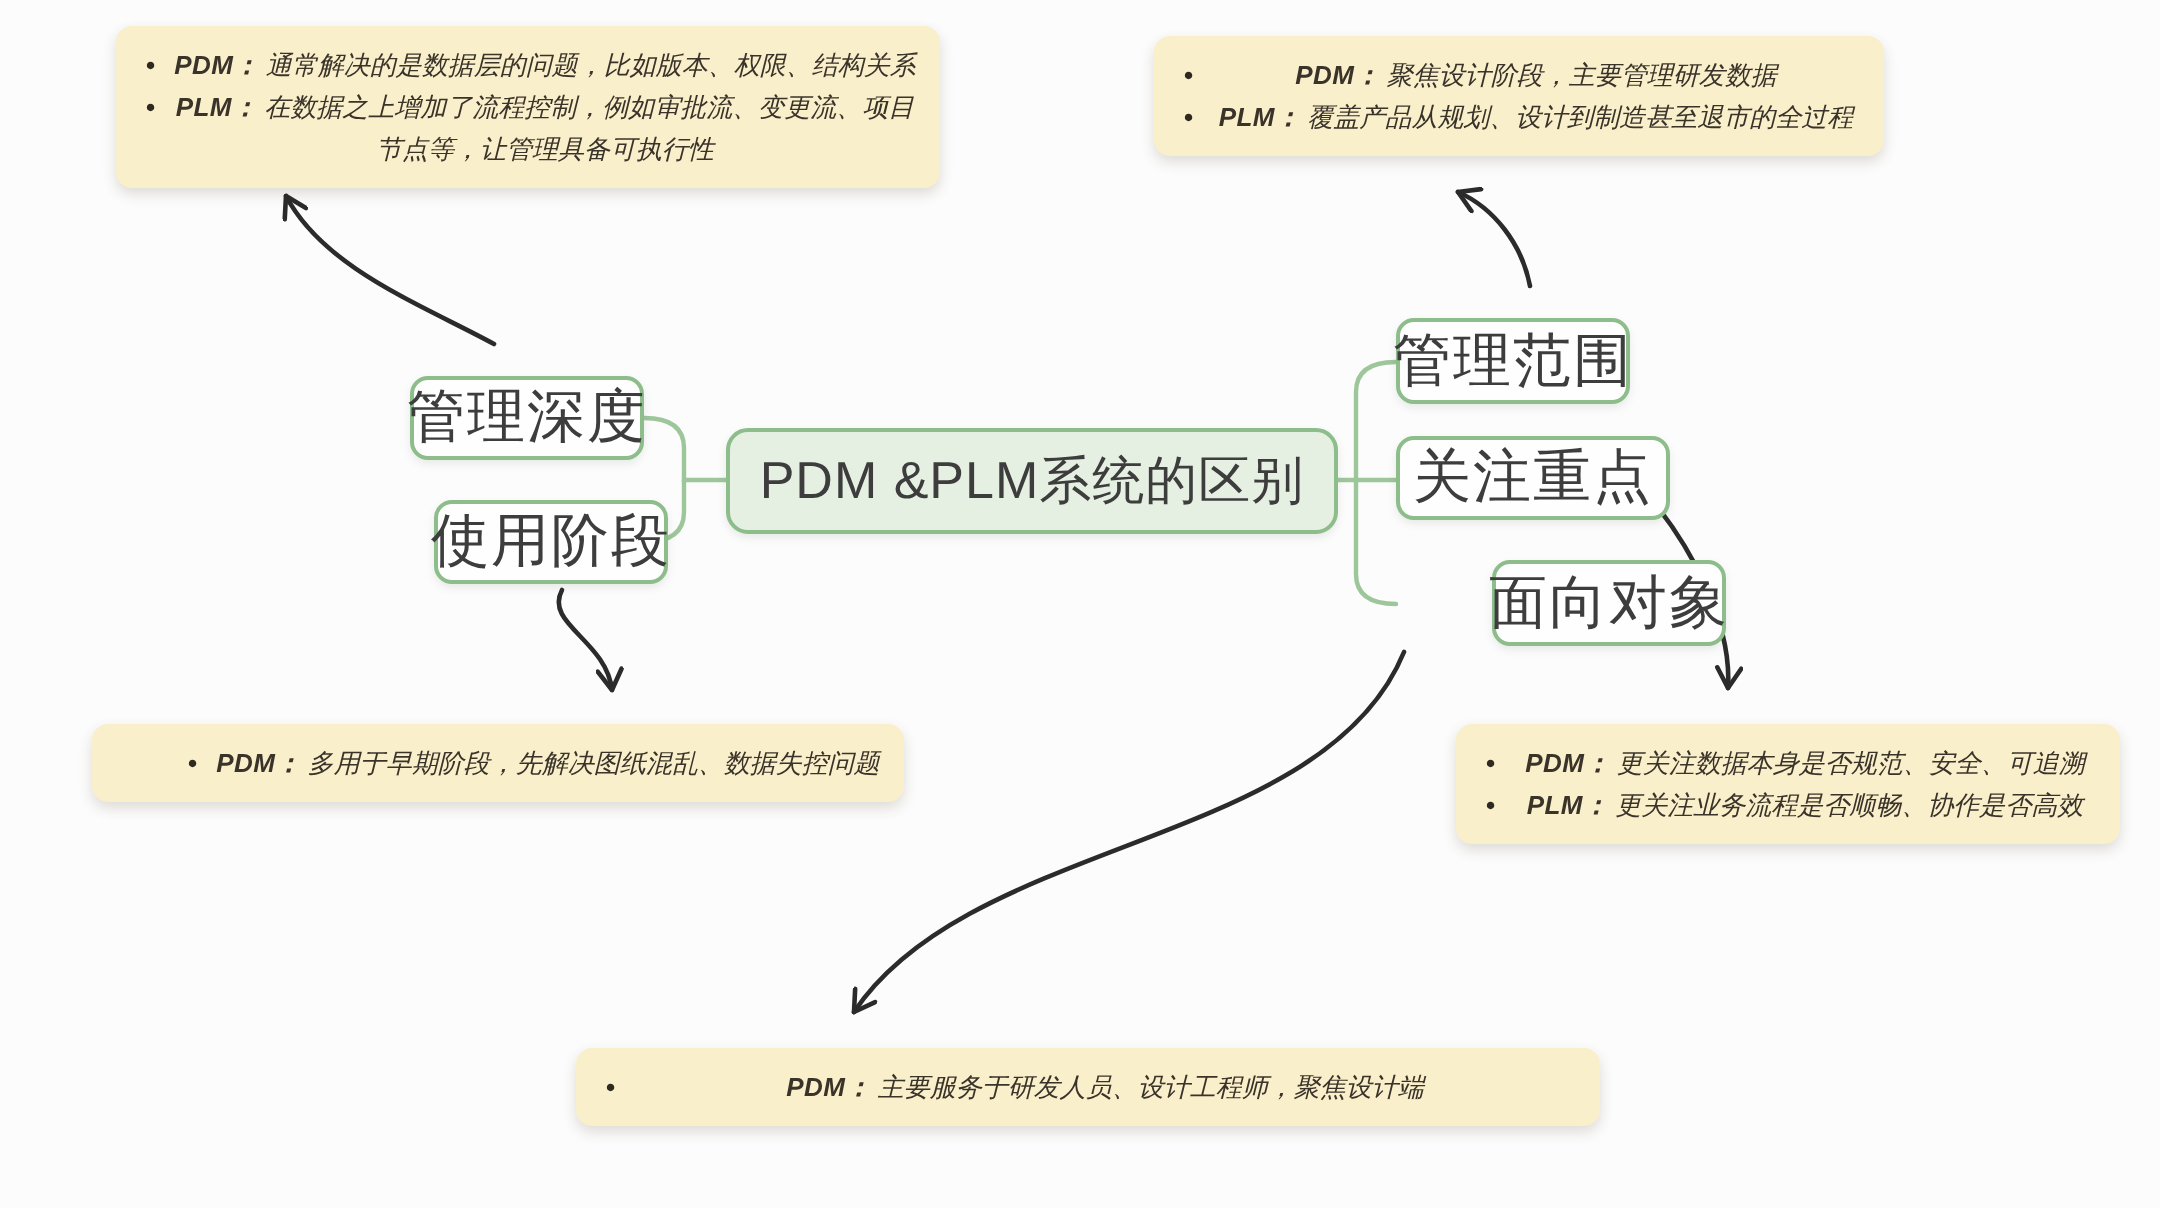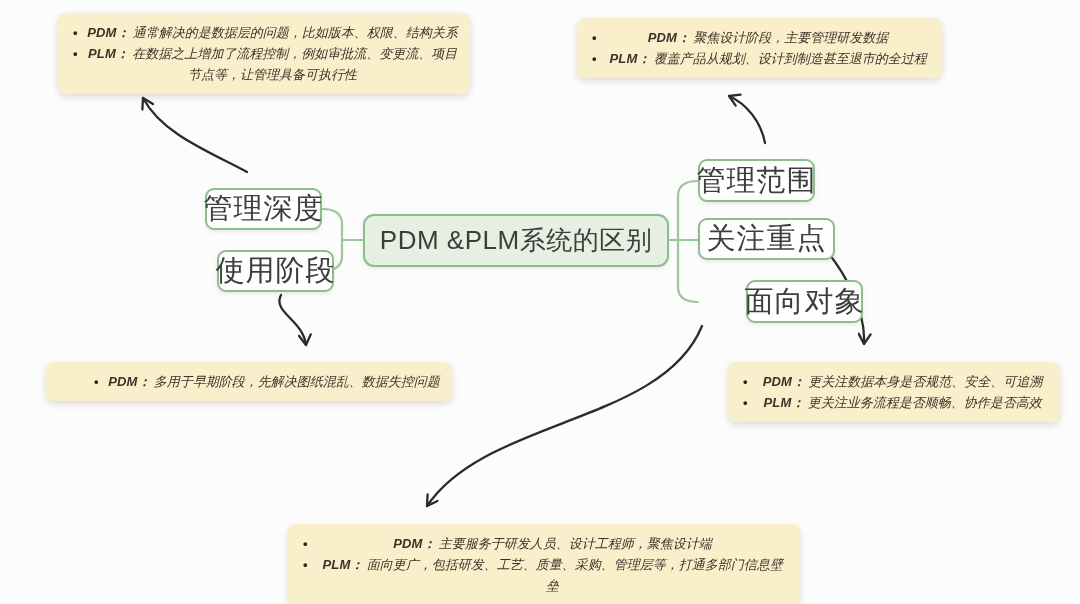--- a/index.html
+++ b/index.html
@@ -166,23 +166,20 @@
         <span class="term">PLM：</span><span>更关注业务流程是否顺畅、协作是否高效</span>
       </li>
     </ul>
   </div>
 
   <div class="note" id="note-audience">
     <ul>
       <li>
         <span class="term">PDM：</span><span>主要服务于研发人员、设计工程师，聚焦设计端</span>
       </li>
-      <li>
-        <span class="term">PLM：</span><span>面向更广，包括研发、工艺、质量、采购、管理层等，打通多部门信息壁垒</span>
-      </li>
     </ul>
   </div>
 
   <div class="node center" id="node-center">PDM &amp;PLM系统的区别</div>
   <div class="node" id="node-depth">管理深度</div>
   <div class="node" id="node-stage">使用阶段</div>
   <div class="node" id="node-scope">管理范围</div>
   <div class="node" id="node-focus">关注重点</div>
   <div class="node" id="node-audience">面向对象</div>
 

